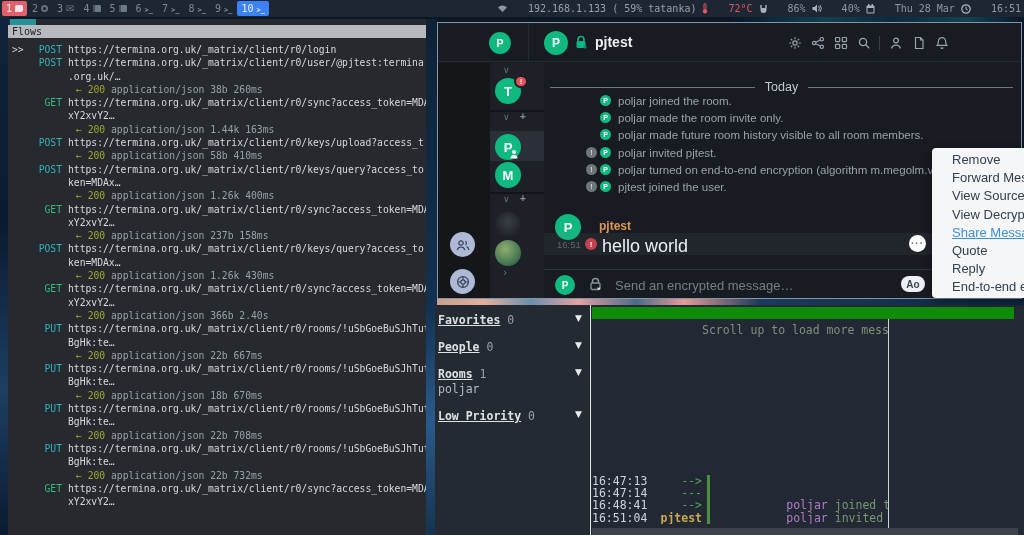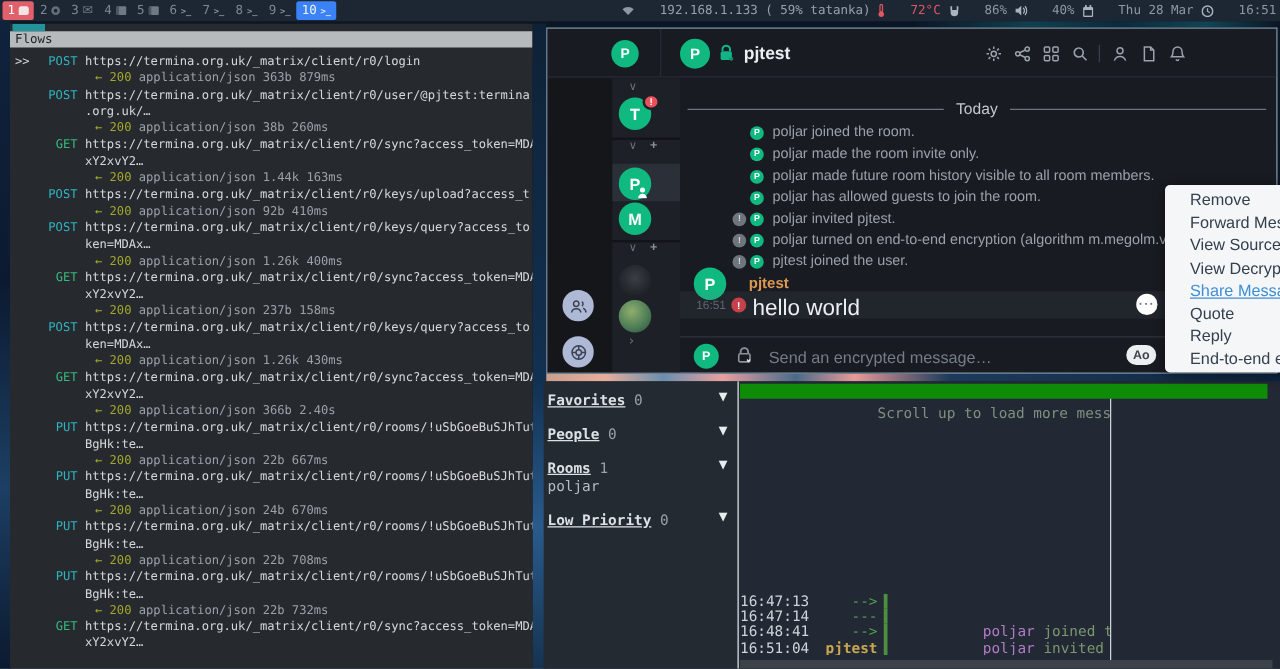--- a/index.html
+++ b/index.html
@@ -90,21 +90,21 @@
   .rl-photo { position:absolute; left:5px; width:26px; height:26px; border-radius:50%; }
   .photo-lamp { background:radial-gradient(circle at 50% 40%, #3a3f45, #1d2025 75%); }
   .photo-earth { background:radial-gradient(circle at 40% 35%, #8fae6e, #4a7a55 60%, #2e4a3a); }
   .mini-person { position:absolute; left:19px; top:15px; }
 
   .el-timeline { position:absolute; left:106px; top:39px; right:0; bottom:0; }
   .today-divider { position:absolute; left:6px; right:8px; top:18px; display:flex; align-items:center; gap:10px;
     color:#c3c8ce; font-size:12.5px; }
   .today-divider .dline { flex:1; height:1px; background:#6e747c; }
   .evt-list { position:absolute; left:42px; top:33px; right:4px; }
-  .evt { height:17.2px; display:flex; align-items:flex-end; font-size:11.5px; color:#9ba1a9; white-space:nowrap; }
+  .evt { height:17.2px; display:flex; align-items:flex-start; font-size:11.5px; color:#9ba1a9; white-space:nowrap; }
   .evt-badge { width:11px; height:11px; border-radius:50%; background:#6e757d; color:#d8dbdf; font-size:7px;
     font-weight:bold; display:flex; align-items:center; justify-content:center; margin-right:3px; visibility:hidden; flex:none; }
   .evt-badge.has-badge { visibility:visible; }
   .evt-avatar { width:11px; height:11px; font-size:7px; margin-right:7px; flex:none; }
   .msg-avatar { position:absolute; left:11px; top:152px; width:26px; height:26px; font-size:13px; }
   .msg-sender { position:absolute; left:55px; top:157px; font-size:12px; font-weight:bold; color:#dc9752; }
   .msg-row { position:absolute; left:0; right:0; top:171px; height:22px; background:rgba(120,130,145,0.10); }
   .msg-time { position:absolute; left:13px; top:6px; font-size:9.5px; color:#5f666e; }
   .msg-warning { position:absolute; left:41px; top:5px; width:12px; height:12px; border-radius:50%;
     background:#c6414b; color:#fff; font-size:8px; font-weight:bold; display:flex; align-items:center; justify-content:center; }
@@ -276,38 +276,37 @@
 </div>
 
 <div class="abs mitm">
   <div class="tmux-chip"></div>
   <div class="mitm-title">Flows</div>
   <div class="flows">
 
       <div class="flow">
         <div class="fline"><span class="fmk">&gt;&gt;</span><span class="fmethod m-post">POST</span><span class="furl">https://termina.org.uk/_matrix/client/r0/login</span></div>
 
-        <div class="fresp"><span class="fstatus">← 200</span> <span class="frest">application/json 363b 879ms</span></div>
       </div>
 
       <div class="flow">
         <div class="fline"><span class="fmk"></span><span class="fmethod m-post">POST</span><span class="furl">https://termina.org.uk/_matrix/client/r0/user/@pjtest:termina</span></div>
         <div class="fcont"><span class="furl">.org.uk/…</span></div>
         <div class="fresp"><span class="fstatus">← 200</span> <span class="frest">application/json 38b 260ms</span></div>
       </div>
 
       <div class="flow">
         <div class="fline"><span class="fmk"></span><span class="fmethod m-get">GET</span><span class="furl">https://termina.org.uk/_matrix/client/r0/sync?access_token=MDA</span></div>
         <div class="fcont"><span class="furl">xY2xvY2…</span></div>
         <div class="fresp"><span class="fstatus">← 200</span> <span class="frest">application/json 1.44k 163ms</span></div>
       </div>
 
       <div class="flow">
         <div class="fline"><span class="fmk"></span><span class="fmethod m-post">POST</span><span class="furl">https://termina.org.uk/_matrix/client/r0/keys/upload?access_t</span></div>
-        <div class="fresp"><span class="fstatus">← 200</span> <span class="frest">application/json 92b 410ms</span></div>
+        <div class="fresp"><span class="fstatus">← 200</span> <span class="frest">application/json 58b 410ms</span></div>
       </div>
 
       <div class="flow">
         <div class="fline"><span class="fmk"></span><span class="fmethod m-post">POST</span><span class="furl">https://termina.org.uk/_matrix/client/r0/keys/query?access_to</span></div>
         <div class="fcont"><span class="furl">ken=MDAx…</span></div>
         <div class="fresp"><span class="fstatus">← 200</span> <span class="frest">application/json 1.26k 400ms</span></div>
       </div>
 
       <div class="flow">
         <div class="fline"><span class="fmk"></span><span class="fmethod m-get">GET</span><span class="furl">https://termina.org.uk/_matrix/client/r0/sync?access_token=MDA</span></div>
@@ -329,21 +328,21 @@
 
       <div class="flow">
         <div class="fline"><span class="fmk"></span><span class="fmethod m-put">PUT</span><span class="furl">https://termina.org.uk/_matrix/client/r0/rooms/!uSbGoeBuSJhTut</span></div>
         <div class="fcont"><span class="furl">BgHk:te…</span></div>
         <div class="fresp"><span class="fstatus">← 200</span> <span class="frest">application/json 22b 667ms</span></div>
       </div>
 
       <div class="flow">
         <div class="fline"><span class="fmk"></span><span class="fmethod m-put">PUT</span><span class="furl">https://termina.org.uk/_matrix/client/r0/rooms/!uSbGoeBuSJhTut</span></div>
         <div class="fcont"><span class="furl">BgHk:te…</span></div>
-        <div class="fresp"><span class="fstatus">← 200</span> <span class="frest">application/json 24b 670ms</span></div>
+        <div class="fresp"><span class="fstatus">← 200</span> <span class="frest">application/json 18b 670ms</span></div>
       </div>
 
       <div class="flow">
         <div class="fline"><span class="fmk"></span><span class="fmethod m-put">PUT</span><span class="furl">https://termina.org.uk/_matrix/client/r0/rooms/!uSbGoeBuSJhTut</span></div>
         <div class="fcont"><span class="furl">BgHk:te…</span></div>
         <div class="fresp"><span class="fstatus">← 200</span> <span class="frest">application/json 22b 708ms</span></div>
       </div>
 
       <div class="flow">
         <div class="fline"><span class="fmk"></span><span class="fmethod m-put">PUT</span><span class="furl">https://termina.org.uk/_matrix/client/r0/rooms/!uSbGoeBuSJhTut</span></div>
@@ -495,25 +494,20 @@
           <span class="avatar evt-avatar">P</span>
           <span>poljar made the room invite only.</span>
         </div>
 
         <div class="evt">
           <span class="evt-badge"></span>
           <span class="avatar evt-avatar">P</span>
           <span>poljar made future room history visible to all room members.</span>
         </div>
 
-        <div class="evt">
-          <span class="evt-badge"></span>
-          <span class="avatar evt-avatar">P</span>
-          <span>poljar has allowed guests to join the room.</span>
-        </div>
 
         <div class="evt">
           <span class="evt-badge has-badge">!</span>
           <span class="avatar evt-avatar">P</span>
           <span>poljar invited pjtest.</span>
         </div>
 
         <div class="evt">
           <span class="evt-badge has-badge">!</span>
           <span class="avatar evt-avatar">P</span>

